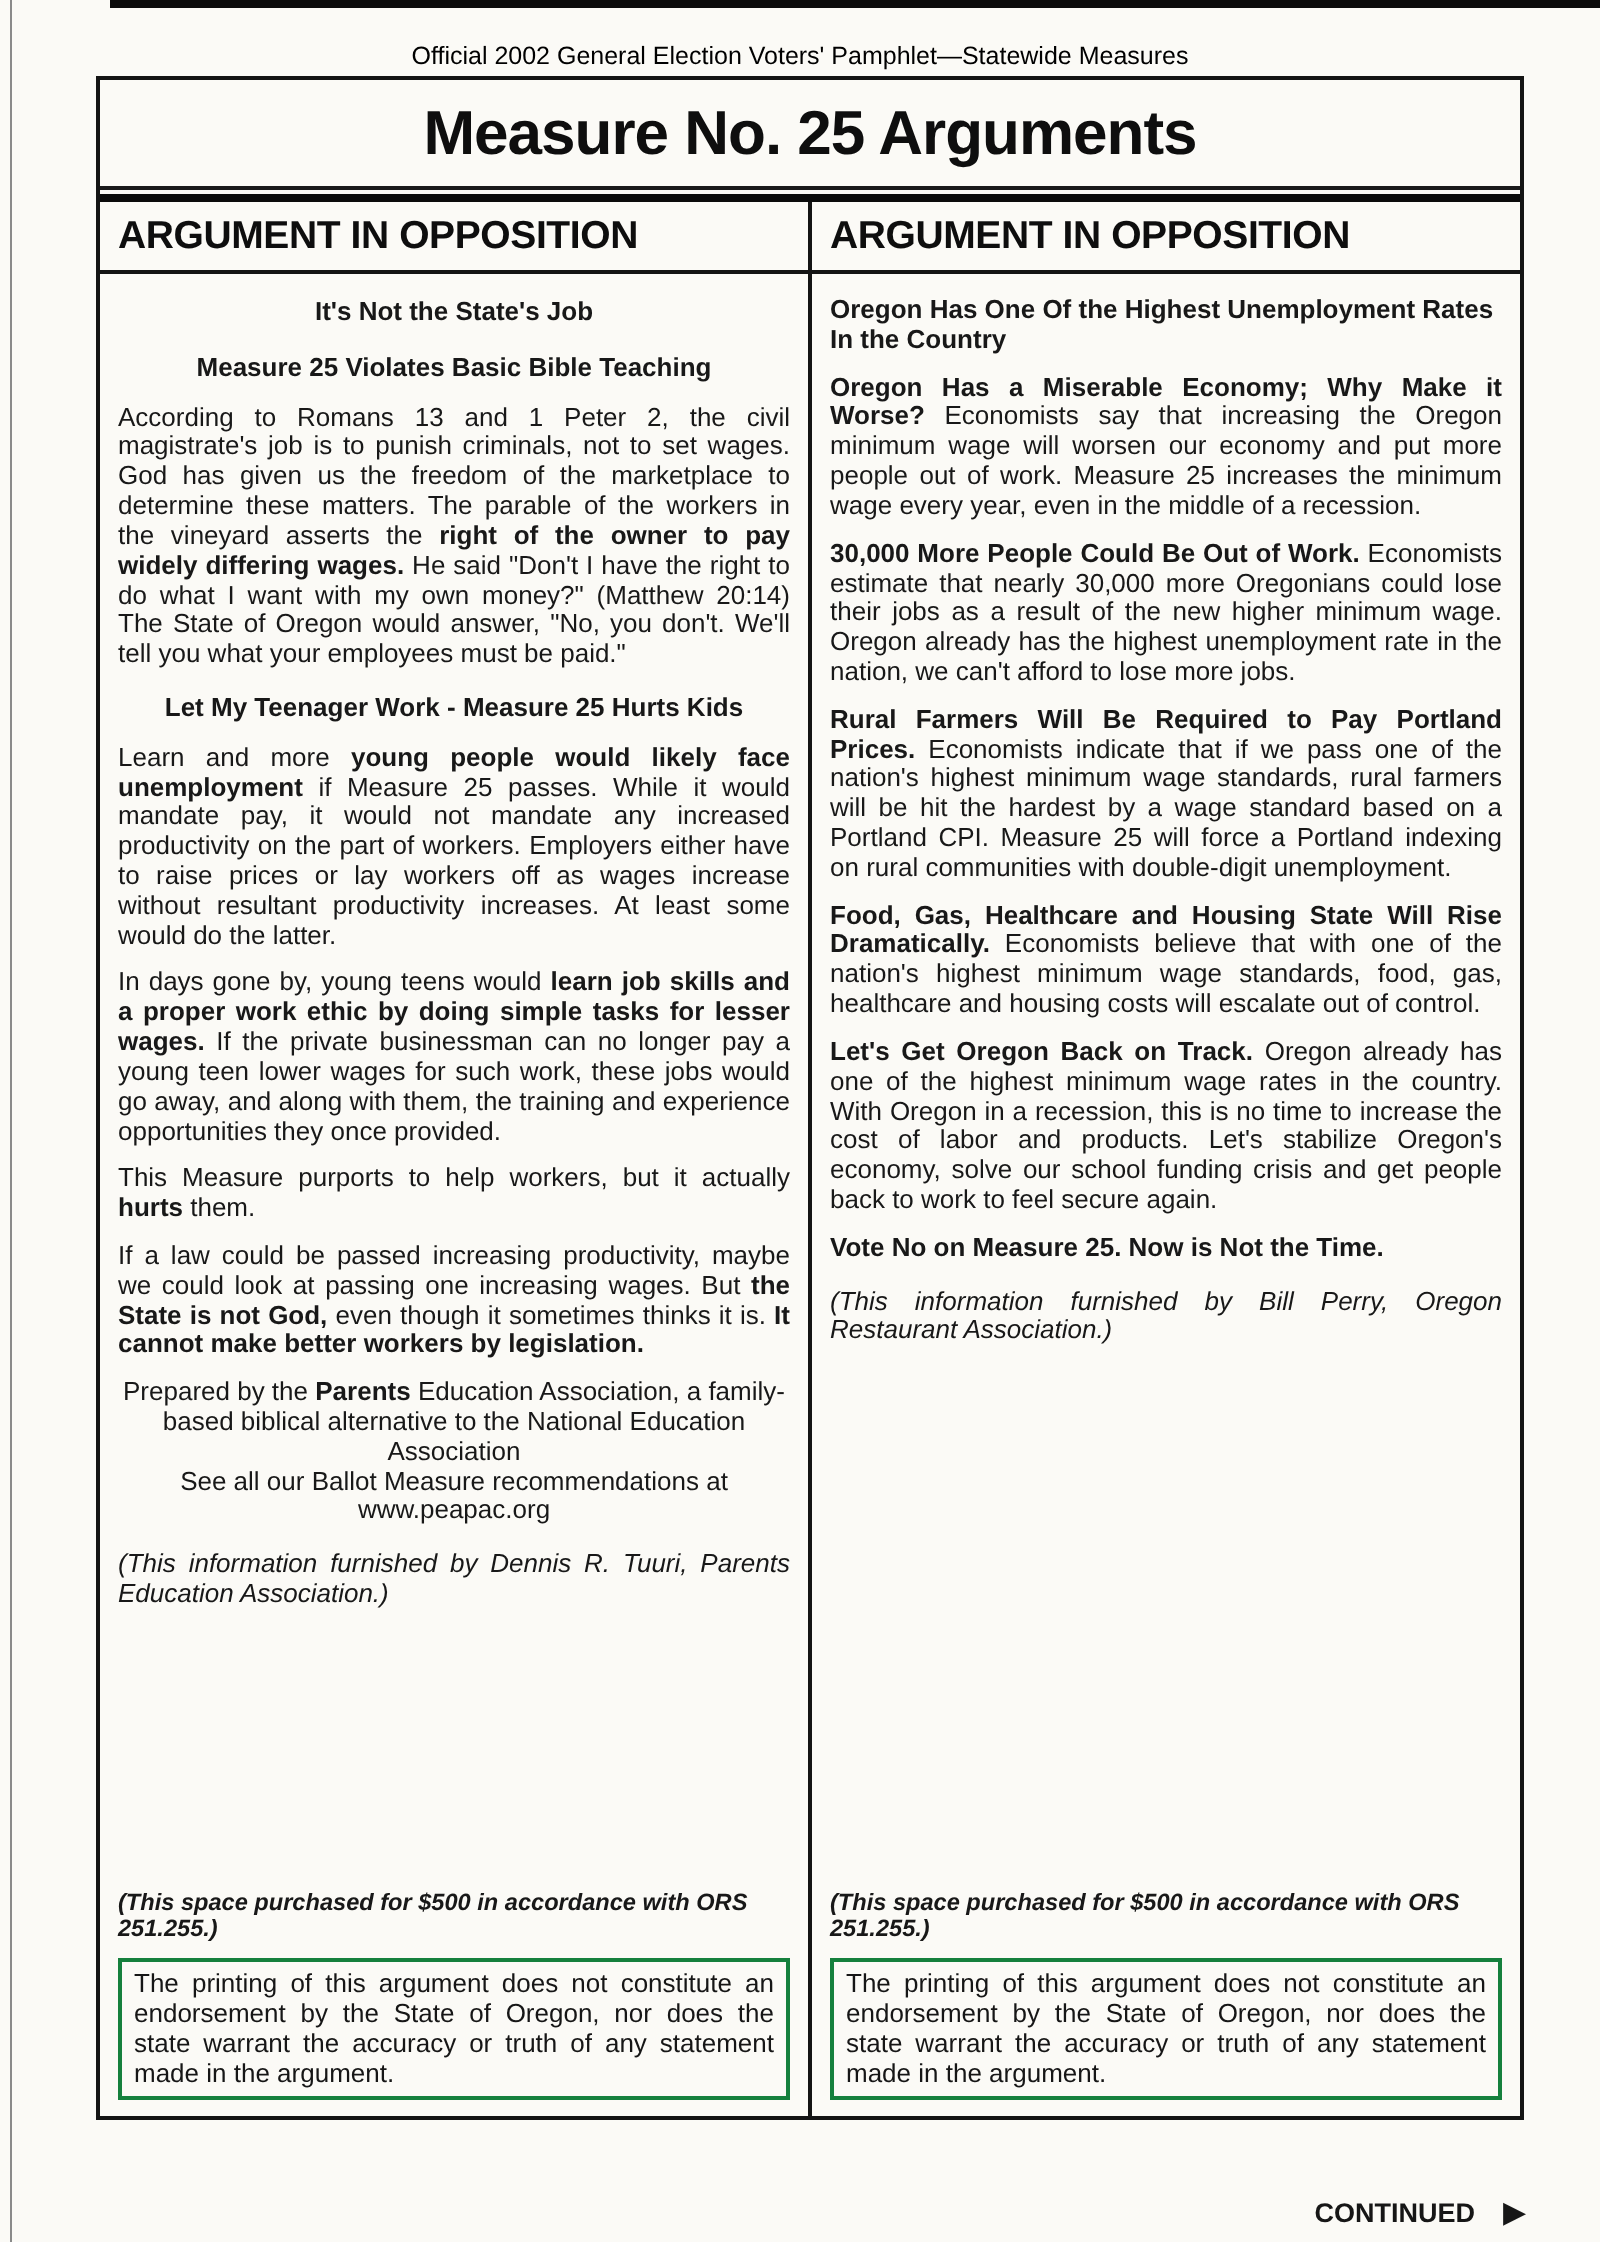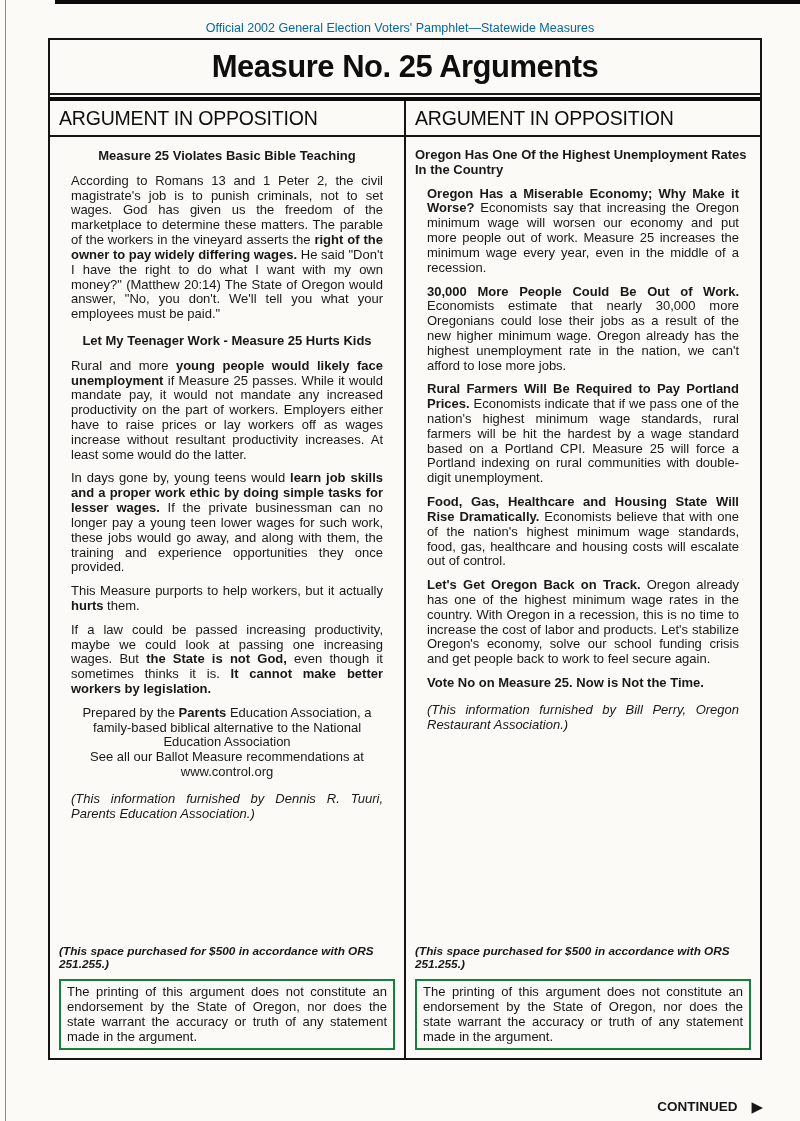--- a/index.html
+++ b/index.html
@@ -4,42 +4,42 @@
 <style>
   html,body{margin:0;padding:0;}
   body{
     width:800px;height:1121px;position:relative;overflow:hidden;
     background:#fbfaf6;color:#161616;
     font-family:"Liberation Sans","DejaVu Sans",sans-serif;
     -webkit-font-smoothing:antialiased;
   }
   .scan-topbar{position:absolute;top:0;left:55px;width:745px;height:4px;background:#0c0c0c;}
   .scan-edge{position:absolute;top:0;left:5px;width:1px;height:1121px;background:#8a8a8a;}
-  .pamphlet-header{position:absolute;top:21px;left:0;width:100%;text-align:center;font-size:12.5px;color:#0369a1;}
+  .pamphlet-header{position:absolute;top:21px;left:0;width:100%;text-align:center;font-size:12.5px;color:#000000;}
 
   .main-box{
     position:absolute;top:38px;left:48px;width:714px;height:1022px;
     border:2px solid #141414;box-sizing:border-box;background:#fbfaf6;
     display:flex;flex-direction:column;
   }
   .title-band{text-align:center;padding:9px 0 5px;}
   .page-title{font-size:31px;font-weight:bold;letter-spacing:-0.5px;color:#0e0e0e;}
   .title-sep-thin{border-top:2px solid #1a1a1a;margin-top:3px;}
   .title-sep-thick{height:4px;background:#0b0b0b;margin-top:2px;}
 
   .columns{flex:1;display:flex;min-height:0;}
   .col{
     flex:1;display:flex;flex-direction:column;
     padding:5px 9px 8px;box-sizing:border-box;min-width:0;
   }
   .col.right-col{border-left:2px solid #141414;}
-  .col-header{font-size:19.5px;font-weight:normal;letter-spacing:-0.2px;padding:1px 0 5px;color:#0e0e0e;}
+  .col-header{font-size:19.5px;font-weight:bold;letter-spacing:-0.2px;padding:1px 0 5px;color:#0e0e0e;}
   .col-rule{border-bottom:2px solid #141414;margin:0 -9px 9px;}
 
-  p{margin:0 12px 9px;font-size:13px;line-height:1.14;text-align:justify;color:#181818;}
+  p{margin:0 0 9px;font-size:13px;line-height:1.14;text-align:justify;color:#181818;}
   .chead{font-weight:bold;text-align:center;font-size:13px;margin:3px 0 10px;}
   .rhead{font-weight:bold;margin:2px 0 9px;text-align:left;}
   .center{text-align:center;}
   .tight{margin-bottom:0;}
   .furnished{font-style:italic;margin-top:3px;}
   .vote-line{font-weight:bold;text-align:left;}
 
   .bottom-group{margin-top:auto;}
   .purchase{font-weight:bold;font-style:italic;font-size:11.8px;margin:0 0 7px;text-align:left;}
   .disclaimer-box{border:2px solid #15803d;padding:3px 6px 4px;font-size:13px;line-height:1.16;text-align:justify;background:#fbfaf6;}
@@ -63,38 +63,39 @@
   </div>
   <div class="title-sep-thin"></div>
   <div class="title-sep-thick"></div>
 
   <div class="columns">
 
     <div class="col left-col">
       <div class="col-header">ARGUMENT IN OPPOSITION</div>
       <div class="col-rule"></div>
 
+      <p class="chead">It's Not the State's Job</p>
       <p class="chead">Measure 25 Violates Basic Bible Teaching</p>
 
       <p><span>According to Romans 13 and 1 Peter 2, the civil magistrate's job is to punish criminals, not to set wages. God has given us the freedom of the marketplace to determine these matters. The parable of the workers in the vineyard asserts the </span><b>right of the owner to pay widely differing wages.</b><span> He said "Don't I have the right to do what I want with my own money?" (Matthew 20:14) The State of Oregon would answer, "No, you don't. We'll tell you what your employees must be paid."</span></p>
 
       <p class="chead">Let My Teenager Work - Measure 25 Hurts Kids</p>
 
-      <p><span>Rural and more </span><b>young people would likely face unemployment</b><span> if Measure 25 passes. While it would mandate pay, it would not mandate any increased productivity on the part of workers. Employers either have to raise prices or lay workers off as wages increase without resultant productivity increases. At least some would do the latter.</span></p>
+      <p><span>Learn and more </span><b>young people would likely face unemployment</b><span> if Measure 25 passes. While it would mandate pay, it would not mandate any increased productivity on the part of workers. Employers either have to raise prices or lay workers off as wages increase without resultant productivity increases. At least some would do the latter.</span></p>
 
 
       <p><span>In days gone by, young teens would </span><b>learn job skills and a proper work ethic by doing simple tasks for lesser wages.</b><span> If the private businessman can no longer pay a young teen lower wages for such work, these jobs would go away, and along with them, the training and experience opportunities they once provided.</span></p>
 
       <p><span>This Measure purports to help workers, but it actually </span><b>hurts</b><span> them.</span></p>
 
       <p><span>If a law could be passed increasing productivity, maybe we could look at passing one increasing wages. But </span><b>the State is not God,</b><span> even though it sometimes thinks it is. </span><b>It cannot make better workers by legislation.</b></p>
 
       <p class="center tight"><span>Prepared by the </span><b>Parents</b><span> Education Association, a family-based biblical alternative to the National Education Association</span></p>
       <p class="center tight">See all our Ballot Measure recommendations at</p>
-      <p class="center">www.control.org</p>
+      <p class="center">www.peapac.org</p>
 
       <p class="furnished">(This information furnished by Dennis R. Tuuri, Parents Education Association.)</p>
 
       <div class="bottom-group">
         <p class="purchase">(This space purchased for $500 in accordance with ORS 251.255.)</p>
         <div class="disclaimer-box">The printing of this argument does not constitute an endorsement by the State of Oregon, nor does the state warrant the accuracy or truth of any statement made in the argument.</div>
       </div>
     </div>
 
     <div class="col right-col">

